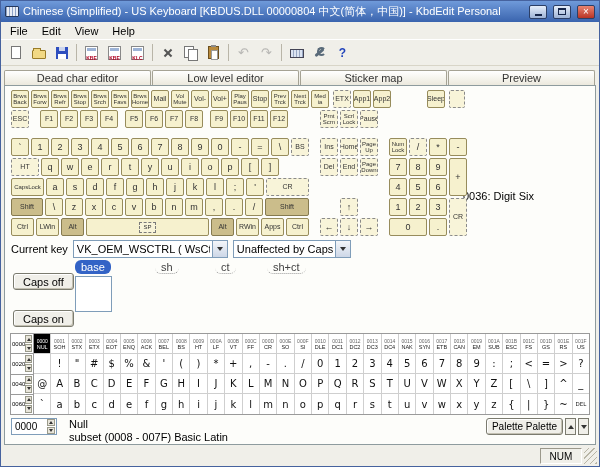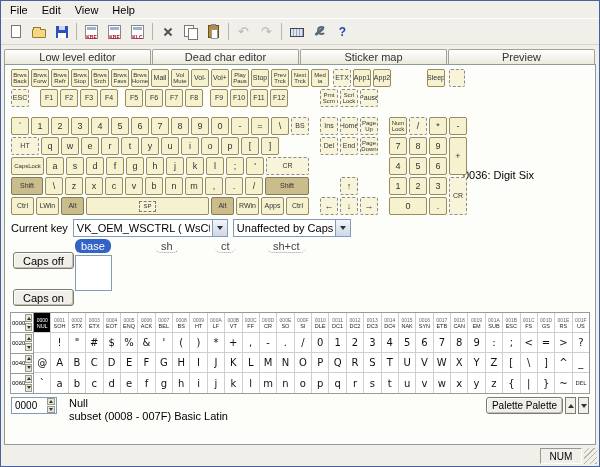--- a/index.html
+++ b/index.html
@@ -122,20 +122,33 @@
   .statusbar{height:20px;flex:0 0 20px;display:flex;padding:2px 2px 2px 3px;gap:2px;}
   .sb-main{flex:1;font-size:16px;padding:1px 8px;border:1px solid;border-color:#9b988b #fff #fff #9b988b;margin-top:24px;}
   .sb-num{width:42px;text-align:center;font-size:10px;padding-top:2px;border:1px solid;border-color:#9b988b #fff #fff #9b988b;}
   .sb-grip{width:13px;background:repeating-linear-gradient(135deg,transparent 0 3px,#b8b5a6 3px 4px);}
 </style>
 </head>
 <body>
 
 <div class="window">
 
+  <div class="titlebar">
+    <span class="app-icon"></span>
+    <span class="title-text">Chinese (Simplified) - US Keyboard [KBDUS.DLL 00000804 中文(简体，中国)] - KbdEdit Personal</span>
+    <span class="win-btn">
+        <span class="glyph-min"></span>
+      </span>
+    <span class="win-btn">
+        <span class="glyph-max"></span>
+      </span>
+    <span class="win-btn close">
+        <span>×</span>
+      </span>
+  </div>
 
   <div class="menubar">
     <span class="menu-item">File</span>
     <span class="menu-item">Edit</span>
     <span class="menu-item">View</span>
     <span class="menu-item">Help</span>
   </div>
 
   <div class="toolbar">
       <span class="tb-btn">
@@ -183,22 +196,22 @@
       </span>
       <span class="tb-btn">
         <span class="ic ic-options"></span>
       </span>
       <span class="tb-btn">
         <span class="ic ic-help">?</span>
       </span>
     </div>
 
   <div class="tabstrip">
+      <div class="tab">Dead char editor</div>
       <div class="tab">Low level editor</div>
-      <div class="tab">Dead char editor</div>
       <div class="tab">Sticker map</div>
       <div class="tab">Preview</div>
     </div>
 
   <div class="panel">
 
     <div class="kb-area">
       <div>
           <div class="kb-row"><span class="key" style="width: 18px;">Brws Back</span><span class="key" style="width: 18px;">Brws Forw</span><span class="key" style="width: 18px;">Brws Refr</span><span class="key" style="width: 18px;">Brws Stop</span><span class="key" style="width: 18px;">Brws Srch</span><span class="key" style="width: 18px;">Brws Favs</span><span class="key" style="width: 18px;">Brws Home</span><span class="key f2" style="width: 18px;">Mail</span><span class="key" style="width: 18px;">Vol Mute</span><span class="key f2" style="width: 18px;">Vol-</span><span class="key f2" style="width: 18px;">Vol+</span><span class="key" style="width: 18px;">Play Paus</span><span class="key f2" style="width: 18px;">Stop</span><span class="key" style="width: 18px;">Prev Trck</span><span class="key" style="width: 18px;">Next Trck</span><span class="key" style="width: 18px;">Med ia</span><span class="kb-sp" style="width: 2px;"></span><span class="key key-d f2" style="width: 18px;">ETX</span><span class="key f2" style="width: 18px;">App1</span><span class="key f2" style="width: 18px;">App2</span><span class="kb-sp" style="width: 34px;"></span><span class="key f2" style="width: 18px;">Sleep</span><span class="kb-sp" style="width: 2px;"></span><span class="key key-d f1" style="width: 16px;"></span></div>
           <div class="kb-row gap"><span class="key key-d f2" style="width: 18px;">ESC</span><span class="kb-sp" style="width: 9px;"></span><span class="key f2" style="width: 18px;">F1</span><span class="key f2" style="width: 18px;">F2</span><span class="key f2" style="width: 18px;">F3</span><span class="key f2" style="width: 18px;">F4</span><span class="kb-sp" style="width: 5px;"></span><span class="key f2" style="width: 18px;">F5</span><span class="key f2" style="width: 18px;">F6</span><span class="key f2" style="width: 18px;">F7</span><span class="key f2" style="width: 18px;">F8</span><span class="kb-sp" style="width: 5px;"></span><span class="key f2" style="width: 18px;">F9</span><span class="key f2" style="width: 18px;">F10</span><span class="key f2" style="width: 18px;">F11</span><span class="key f2" style="width: 18px;">F12</span><span class="kb-sp" style="width: 30px;"></span><span class="key key-d" style="width: 18px;">Prnt Scrn</span><span class="key key-d" style="width: 18px;">Scrl Lock</span><span class="key key-d f2" style="width: 18px;">Pause</span></div>

